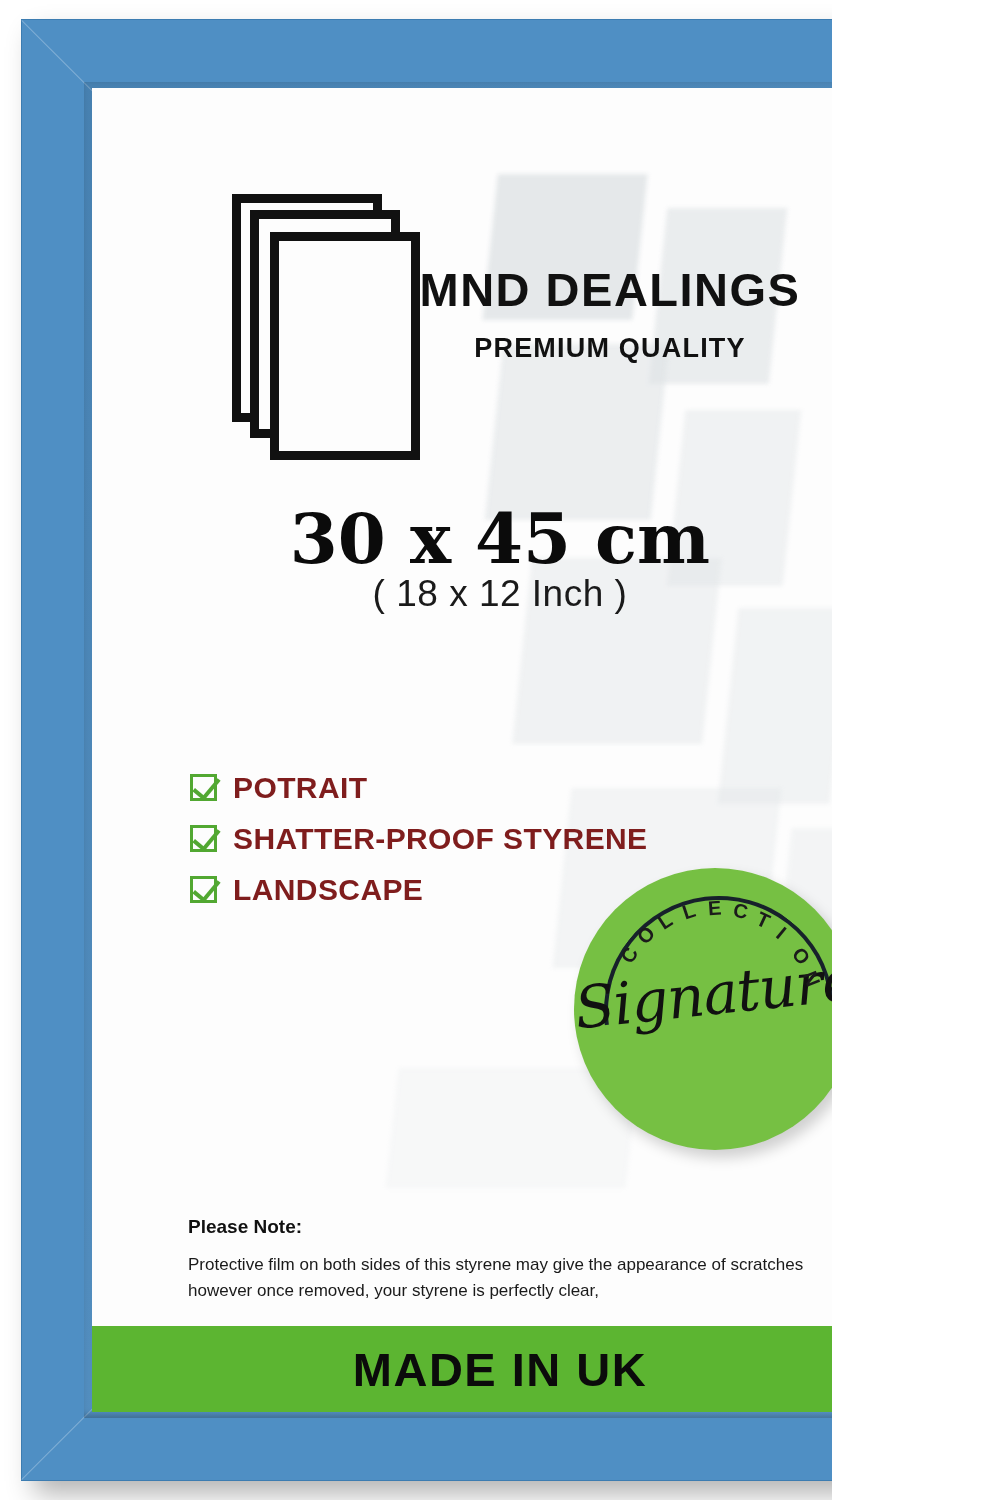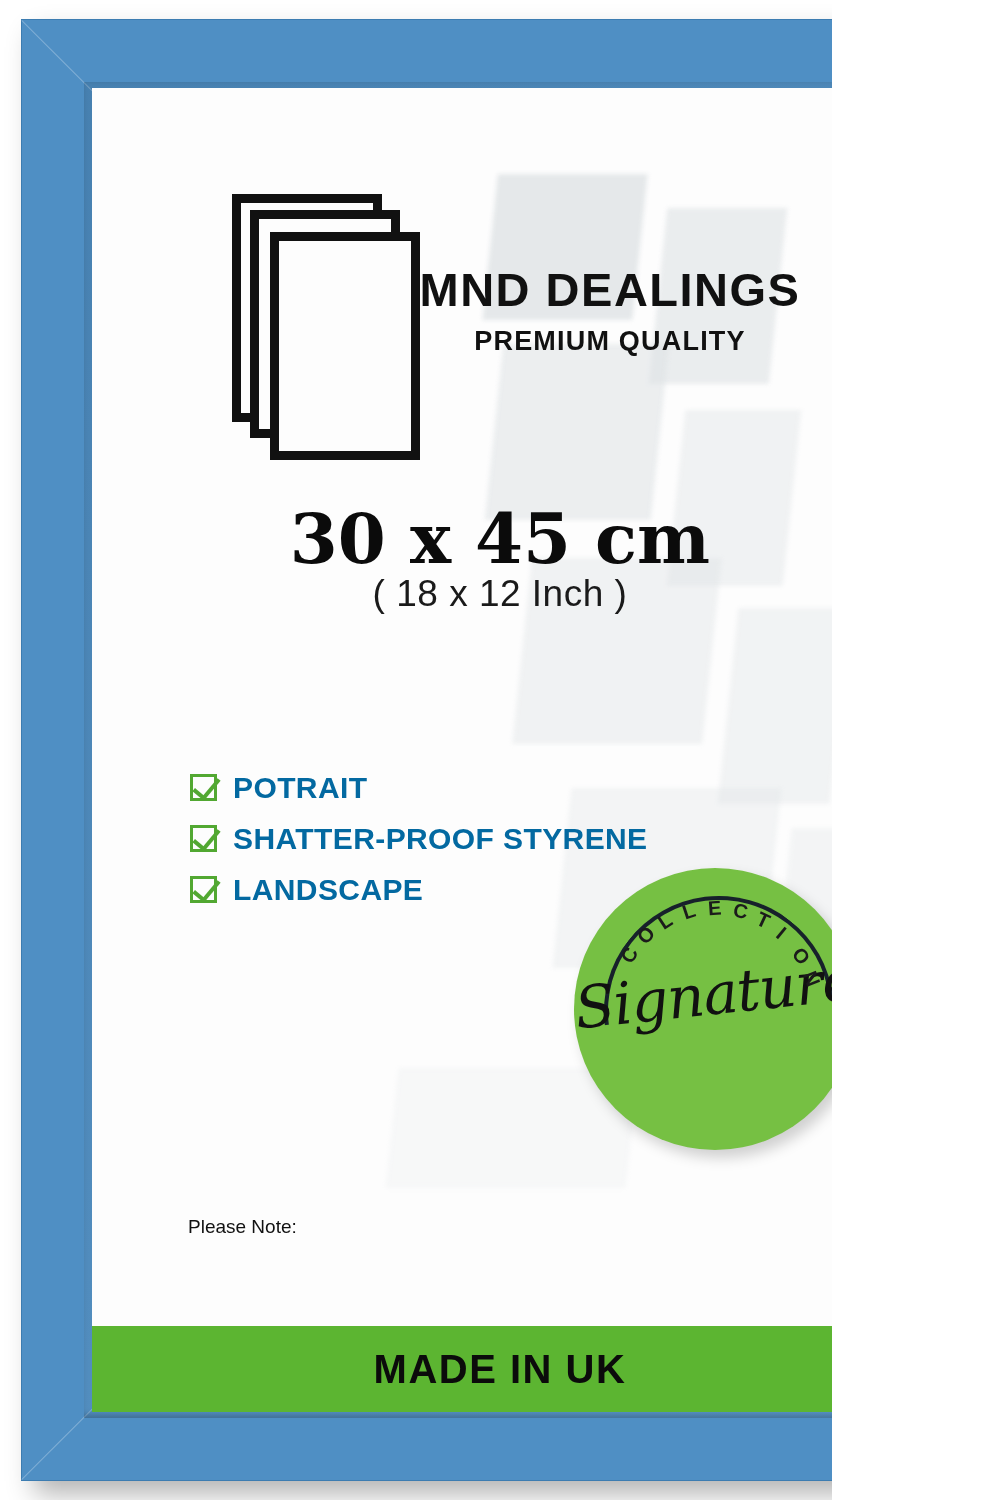--- a/index.html
+++ b/index.html
@@ -122,21 +122,21 @@
   }
   .brand-name {
     font-size: 47px;
     font-weight: 700;
     letter-spacing: 1.5px;
     color: #111111;
     line-height: 1;
     white-space: nowrap;
   }
   .brand-tag {
-    margin-top: 13px;
+    margin-top: 20px;
     font-size: 27px;
     font-weight: 700;
     letter-spacing: 1.2px;
     color: #111111;
     white-space: nowrap;
   }
 
   
   .size-block {
     position: absolute;
@@ -189,21 +189,21 @@
     top: -4px;
     width: 11px;
     height: 22px;
     border: solid #52a832;
     border-width: 0 4px 4px 0;
     transform: rotate(40deg);
   }
   .feature-label {
     font-size: 30px;
     font-weight: 700;
-    color: #0369a1;
+    color: #7f1d1d;
     letter-spacing: 0.4px;
     white-space: nowrap;
   }
 
   
   .badge {
     position: absolute;
     left: 482px;
     top: 780px;
     width: 282px;
@@ -257,21 +257,21 @@
 
   
   .note {
     position: absolute;
     left: 96px;
     top: 1128px;
     width: 680px;
   }
   .note-title {
     font-size: 19px;
-    font-weight: 400;
+    font-weight: 700;
     color: #111111;
     margin-bottom: 14px;
   }
   .note-body {
     font-size: 17px;
     line-height: 1.55;
     color: #1a1a1a;
   }
 
   
@@ -280,21 +280,21 @@
     left: 0;
     bottom: 0;
     width: 816px;
     height: 86px;
     background: #5cb531;
     display: flex;
     align-items: center;
     justify-content: center;
   }
   .made-band .txt {
-    font-size: 40px;
+    font-size: 47px;
     font-weight: 700;
     letter-spacing: 1.5px;
     color: #0b0b0b;
   }
 </style>
 </head>
 <body>
 
 <div class="stage">
 
@@ -363,20 +363,21 @@
             <span style="transform: rotate(190.5deg) translate(0px, 112px) rotate(180deg);">C</span>
             <span style="transform: rotate(205deg) translate(0px, 112px) rotate(180deg);">T</span>
             <span style="transform: rotate(219.5deg) translate(0px, 112px) rotate(180deg);">I</span>
             <span style="transform: rotate(234deg) translate(0px, 112px) rotate(180deg);">O</span>
             <span style="transform: rotate(248.5deg) translate(0px, 112px) rotate(180deg);">N</span>
           </div>
       </div>
 
       <div class="note">
         <div class="note-title">Please Note:</div>
+        <div class="note-body">Protective film on both sides of this styrene may give the appearance of scratches however once removed, your styrene is perfectly clear,</div>
       </div>
 
       <div class="made-band">
         <div class="txt">MADE IN UK</div>
       </div>
 
     </div>
   </div>
 </div>
 

